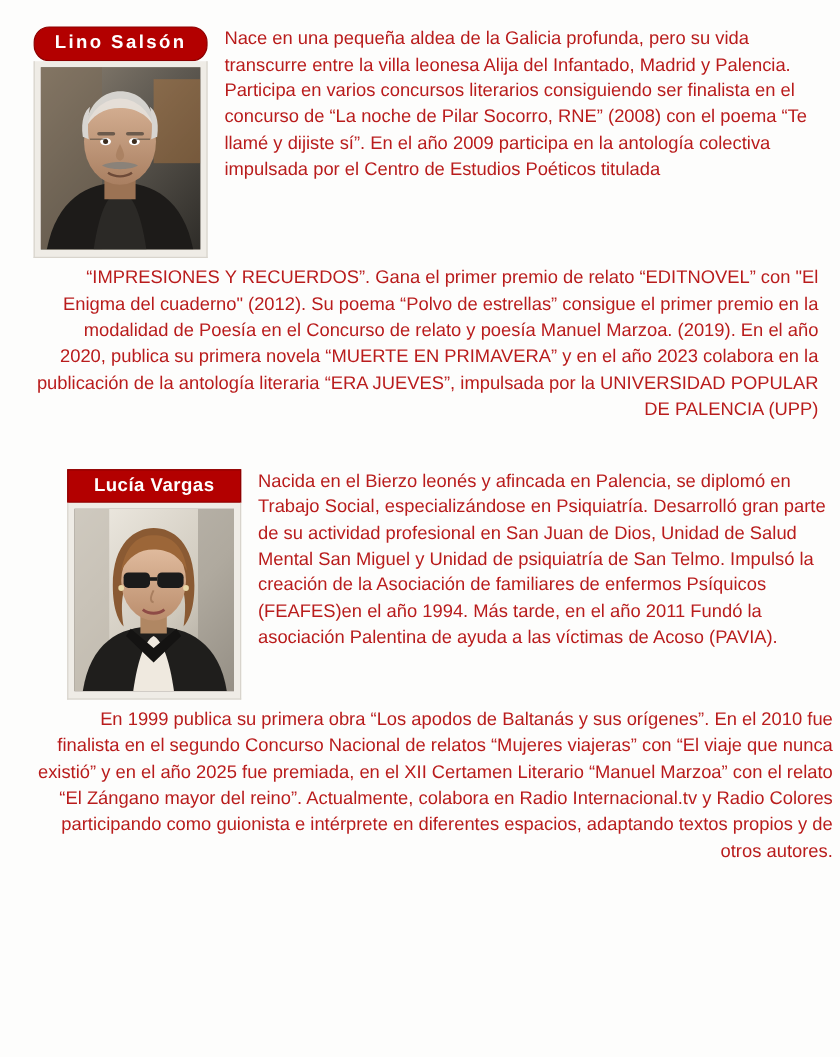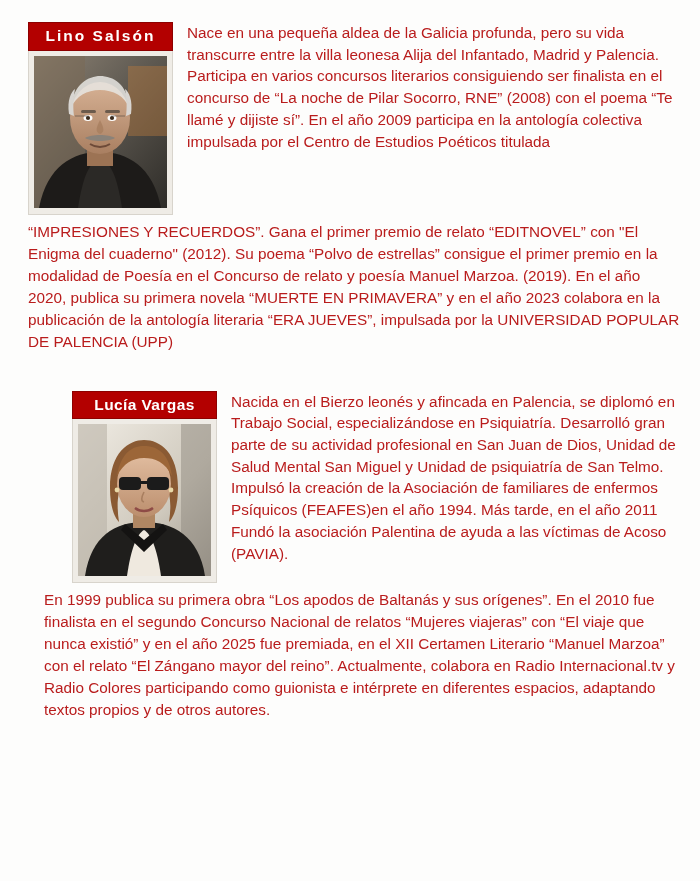--- a/index.html
+++ b/index.html
@@ -23,21 +23,21 @@
     padding: 0;
     box-sizing: border-box;
   }
 
   
   .bio {
     position: relative;
     box-sizing: border-box;
   }
   .bio-1 { padding: 22px 18px 0 28px; }
-  .bio-2 { padding: 20px 18px 0 28px; margin-left: 16px; }
+  .bio-2 { padding: 20px 6px 0 28px; }
 
   .photo-card {
     float: left;
     width: 145px;
     margin-right: 14px;
     margin-bottom: 4px;
   }
   .bio-2 .photo-card {
     margin-left: 28px;
   }
@@ -46,21 +46,21 @@
     color: #ffffff;
     font-weight: bold;
     font-size: 15.5px;
     letter-spacing: 0.4px;
     text-align: center;
     padding: 5px 4px 6px 4px;
     line-height: 1;
     border: 1px solid #8d0000;
     box-sizing: border-box;
   }
-  .name-plate.sp { letter-spacing: 2px; }
+  .name-plate.sp { letter-spacing: 2px; border-radius: 13px; }
   .photo-frame {
     border: 1px solid #d8d4cc;
     border-top: none;
     background: #efece6;
     padding: 5px 5px 6px 5px;
     box-sizing: border-box;
   }
   .photo {
     width: 100%;
     height: 152px;
@@ -80,20 +80,21 @@
   .bio-text p {
     margin: 0 0 0 0;
     text-indent: 0;
   }
   .para-wrap {
     overflow: hidden;
   }
   .after-photo {
     clear: both;
     padding-top: 2px;
+    text-align: right;
   }
   .tight { line-height: 1.44; }
 
   .spacer-block { height: 18px; clear: both; }
 </style>
 </head>
 <body>
 
 <div class="page">
 

